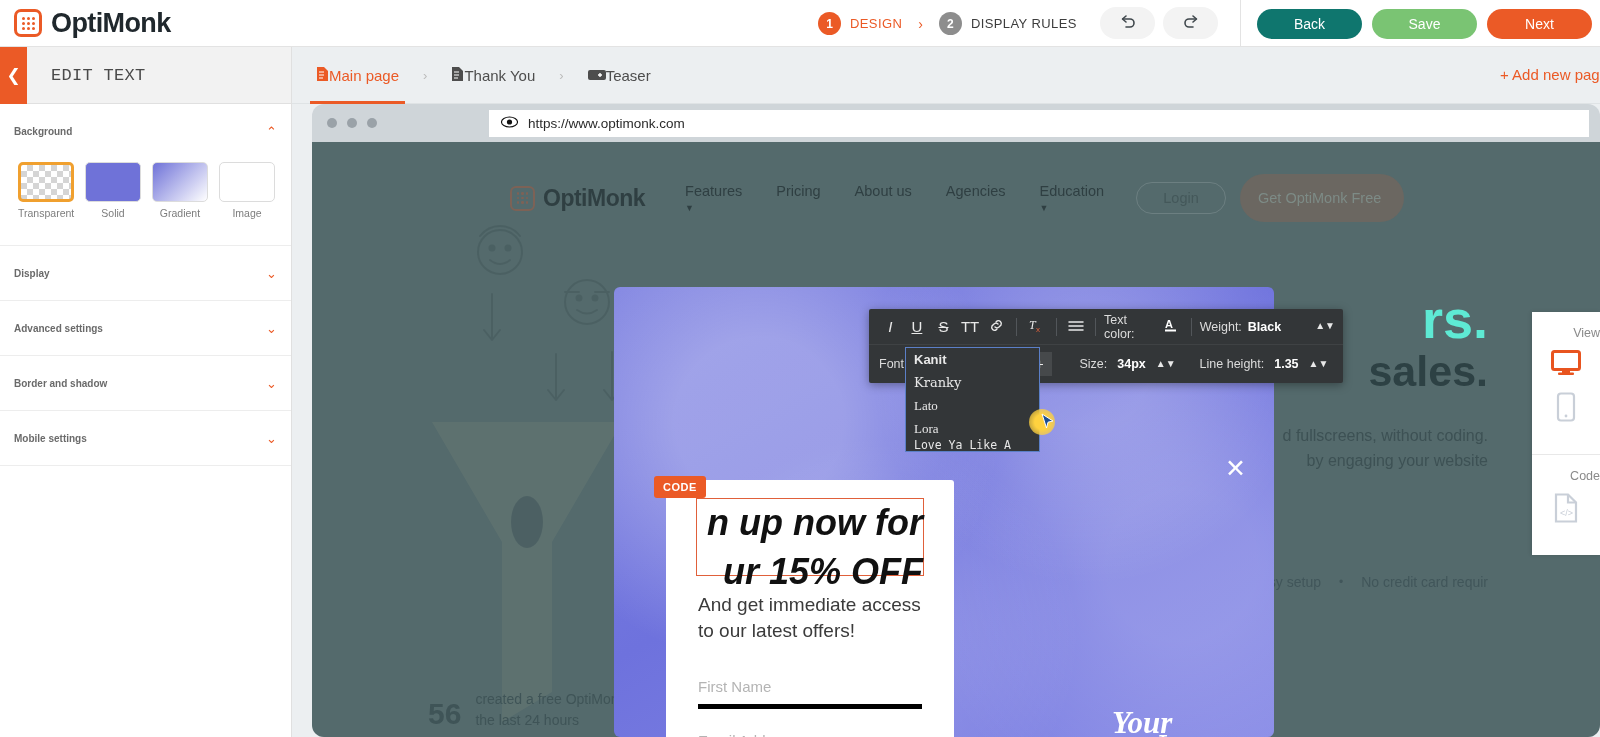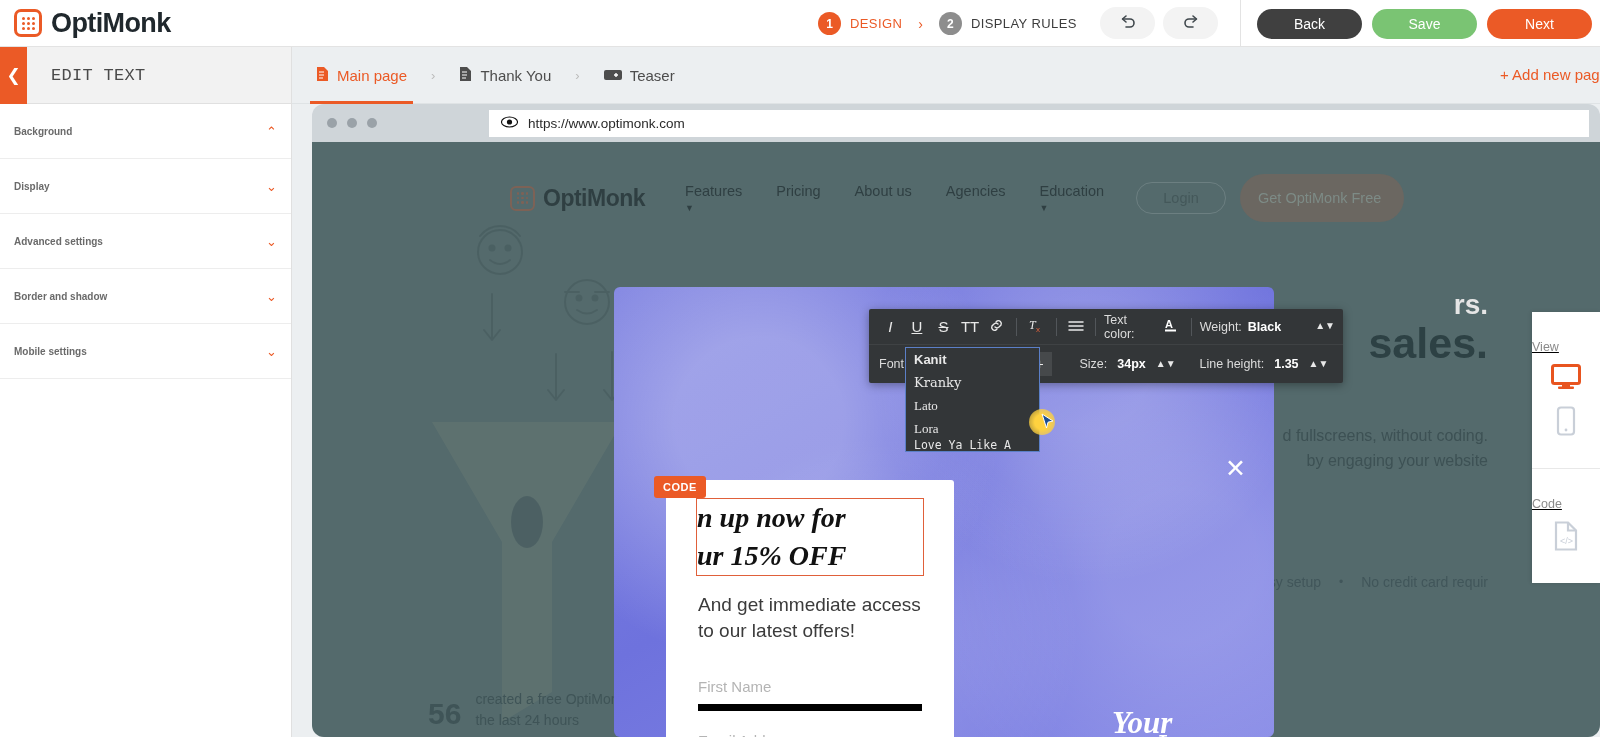--- a/index.html
+++ b/index.html
@@ -51,21 +51,21 @@
   .topbar-right {
     position: absolute; right: 8px; top: 0; height: 47px;
     display: flex; align-items: center; gap: 10px;
     padding-left: 16px; border-left: 1px solid #e3e3e3;
   }
   .pill {
     height: 30px; min-width: 105px; border-radius: 16px; border: none;
     color: #fff; font-size: 14px; font-family: "Liberation Sans", sans-serif;
     cursor: pointer;
   }
-  .pill.back { background: #404040; }
+  .pill.back { background: #0f766e; }
   .pill.save { background: #7ac473; }
   .pill.next { background: #eb5a26; }
 
   
   .left-panel {
     position: absolute; top: 47px; left: 0; width: 292px; height: 690px;
     background: #ffffff; border-right: 1px solid #e0e0e0;
   }
   .panel-head {
     height: 57px; background: #f2f2f2; display: flex; align-items: center;
@@ -107,21 +107,21 @@
   
   .canvas-area {
     position: absolute; top: 47px; left: 292px; width: 1308px; height: 690px;
     background: #eceff1;
   }
   .tabs-bar {
     height: 57px; background: #eceff1; border-bottom: 1px solid #dfe3e5;
     display: flex; align-items: center; position: relative;
   }
   .tab {
-    display: flex; align-items: center; gap: 8px; height: 57px;
+    display: flex; align-items: center; gap: 0; height: 57px;
     padding: 15px 6px; margin-left: 18px; cursor: pointer; position: relative;
     font-size: 15px; color: #4d4d4d;
   }
   .tab.active { color: #eb5a26; }
   .tab.active::after {
     content: ""; position: absolute; left: 0; right: 0; bottom: 0;
     height: 3px; background: #eb5a26;
   }
   .tab-sep { color: #bbb; font-size: 13px; margin-left: 18px; }
   .add-page {
@@ -170,21 +170,21 @@
   }
   .btn-getfree {
     margin-left: 14px; width: 164px; height: 48px; border-radius: 24px;
     background: #6b6761; display: flex; align-items: center; padding-left: 18px;
     font-size: 14.5px; color: #7d8b86; line-height: 1.3; cursor: pointer;
   }
   .hero-right {
     position: absolute; right: 112px; top: 148px; text-align: right;
     color: #2d4144; font-weight: bold; line-height: 1.08;
   }
-  .hero-l1 { font-size: 28px; color: #e5e5e5; }
+  .hero-l1 { font-size: 54px; color: #5eead4; }
   .hero-l2 { font-size: 43px; }
   .hero-body {
     position: absolute; right: 112px; top: 282px; text-align: right;
     font-size: 16px; color: #3d5154; line-height: 1.55;
   }
   .hero-foot {
     position: absolute; right: 112px; top: 432px; font-size: 14px; color: #41565a;
     display: flex; gap: 18px; align-items: center;
   }
   .dot-sep { font-size: 12px; }
@@ -230,29 +230,29 @@
   .badge-code {
     position: absolute; left: 40px; top: 189px; z-index: 9;
     background: #eb5a26; color: #fff; font-size: 11px; font-weight: bold;
     padding: 5px 9px; border-radius: 3px; letter-spacing: .5px;
   }
   .headline-box {
     position: absolute; left: 30px; top: 18px; width: 228px; height: 78px;
     border: 1px solid #e0603a;
   }
   .headline {
-    font-family: Liberation Serif, serif; font-style: italic; font-weight: bold;
-    font-size: 28px; line-height: 1.35; color: #111; white-space: nowrap;
+    font-family: Liberation Sans, sans-serif; font-style: italic; font-weight: bold;
+    font-size: 36px; line-height: 1.35; color: #111; white-space: nowrap; text-align: right;
   }
   .subline {
     position: absolute; left: 32px; top: 112px; width: 235px;
     font-size: 19px; color: #3b3b3b; line-height: 1.35;
   }
   .field {
-    position: absolute; left: 32px; width: 224px; border-bottom: 7px solid #000000;
+    position: absolute; left: 32px; width: 224px; border-bottom: 5px solid #000000;
     padding-bottom: 9px; font-size: 15px; color: #b4b4b4;
   }
   .field.f1 { top: 198px; }
   .field.f2 { top: 252px; }
 
   
   .text-toolbar {
     position: absolute; left: 577px; top: 262px; width: 474px; z-index: 40;
     background: #333638; color: #e9e9e9; border-radius: 2px;
     box-shadow: 0 2px 10px rgba(0,0,0,.35);
@@ -303,21 +303,21 @@
   }
   .cursor-arrow {
     position: absolute; left: 172px; top: 104px; z-index: 61; color: #1d4f91;
   }
 
   
   .right-rail {
     position: absolute; right: 0; top: 312px; width: 68px; z-index: 30;
     background: #ffffff; box-shadow: -1px 0 4px rgba(0,0,0,.12);
   }
-  .rail-group { padding: 28px 0 16px; text-align: left; text-decoration: underline; }
+  .rail-group { padding: 14px 0 16px; text-align: right; }
   .rail-group + .rail-group { border-top: 1px solid #e8e8e8; }
   .rail-label { font-size: 12.5px; color: #8a8a8a; margin-bottom: 10px; }
   .rail-icon { display: flex; justify-content: center; margin-bottom: 12px; cursor: pointer; }
 </style>
 </head>
 <body>
 
 <div class="app">
 
   <div class="topbar">
@@ -381,20 +381,38 @@
       <div class="panel-back">
         <span>❮</span>
       </div>
       <div class="panel-title">EDIT TEXT</div>
     </div>
 
     <div class="section">
       <div class="section-head">
         <div class="section-title">Background</div>
         <div class="chev">⌃</div>
+      </div>
+      <div class="swatches">
+        <div class="swatch-item">
+          <div class="swatch sw-transparent selected"></div>
+          <div class="swatch-label">Transparent</div>
+        </div>
+        <div class="swatch-item">
+          <div class="swatch sw-solid"></div>
+          <div class="swatch-label">Solid</div>
+        </div>
+        <div class="swatch-item">
+          <div class="swatch sw-gradient"></div>
+          <div class="swatch-label">Gradient</div>
+        </div>
+        <div class="swatch-item">
+          <div class="swatch sw-image"></div>
+          <div class="swatch-label">Image</div>
+        </div>
       </div>
     </div>
 
     <div class="section">
       <div class="section-head">
         <div class="section-title">Display</div>
         <div class="chev">⌄</div>
       </div>
     </div>
     <div class="section">

